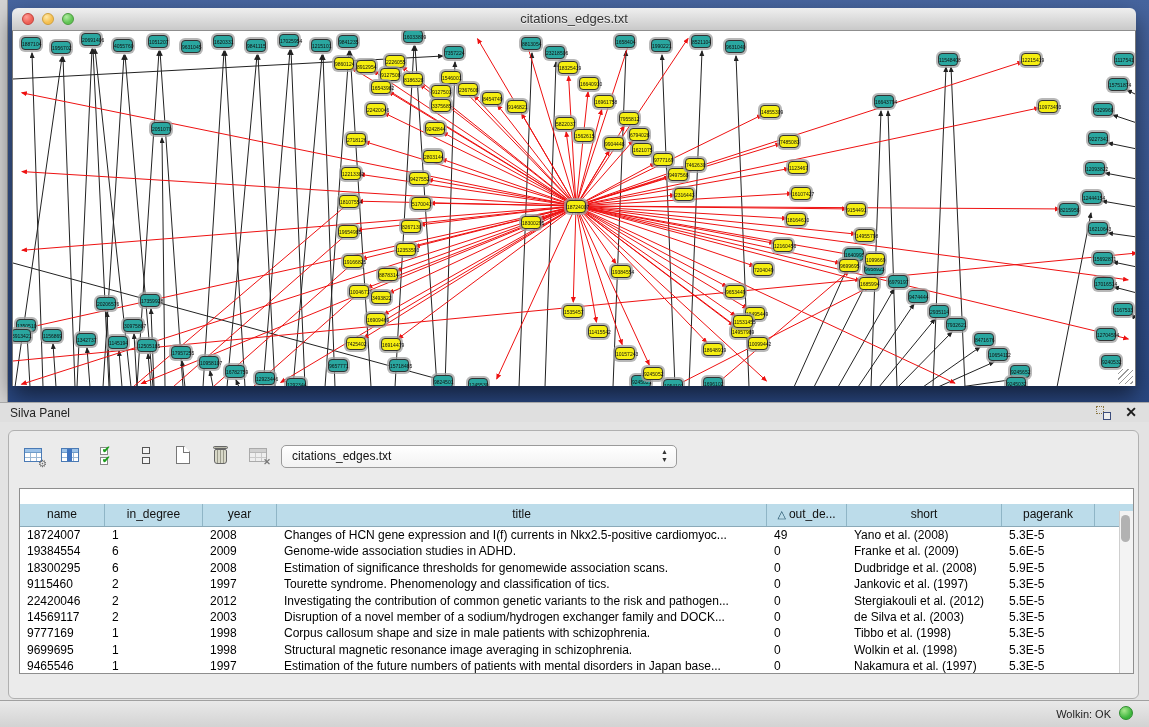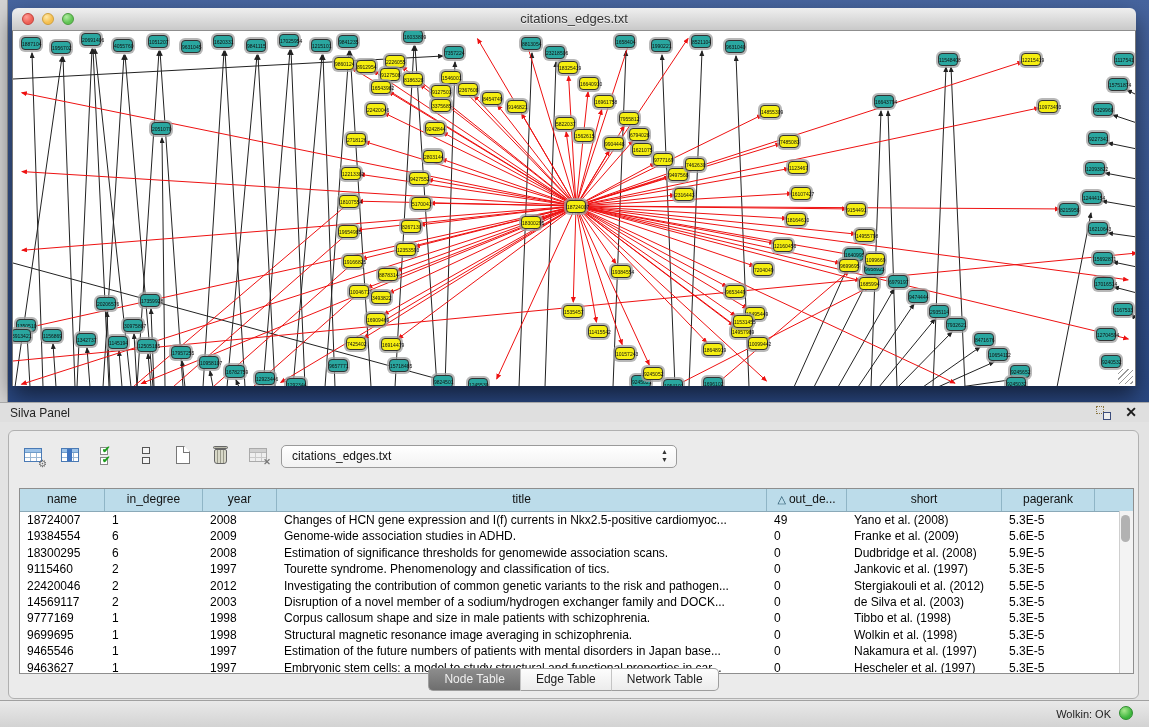--- a/index.html
+++ b/index.html
@@ -63,21 +63,21 @@
               background:repeating-linear-gradient(to right,#d8d8c8 0 2px,#9a9a8a 2px 3px);}
   .xmark{position:absolute;right:1px;bottom:2px;font-size:9px;color:#777;font-weight:bold;}
   .fx{font-family:"Liberation Serif",serif;font-style:italic;font-weight:bold;font-size:14px;line-height:26px;color:#111;}
   #table-select{position:absolute;left:272px;top:14px;width:396px;height:23px;box-sizing:border-box;
                 border:1px solid #9a9a9a;border-radius:5px;background:linear-gradient(#fff,#f2f2f2);
                 font-size:12px;color:#111;padding:3px 0 0 10px;cursor:pointer;}
   #table-select .arrows{position:absolute;right:8px;top:2px;font-size:7px;color:#333;line-height:8px;text-align:center;}
   
   #tablewrap{position:absolute;left:10px;top:57px;width:1115px;height:186px;box-sizing:border-box;
              border:1px solid #8e8e8e;background:#fff;overflow:hidden;}
-  #thead{height:22px;background:#bcdcea;border-bottom:1px solid #8aa9b8;white-space:nowrap;font-size:0;}
+  #thead{height:22px;background:#bcdcea;border-bottom:1px solid #8aa9b8;white-space:nowrap;font-size:0;margin-top:15px;}
   .hcell{display:inline-block;height:22px;box-sizing:border-box;border-right:1px solid #8fb5c6;
          font-size:12px;color:#111;text-align:center;line-height:21px;cursor:pointer;overflow:hidden;}
   .sortglyph{color:#1d4e66;margin-right:3px;font-size:11px;}
   .trow{height:16.4px;white-space:nowrap;font-size:0;cursor:default;}
   .tcell{display:inline-block;height:16.4px;box-sizing:border-box;padding:1px 4px 0 7px;
          font-size:12px;color:#000;overflow:hidden;text-overflow:clip;vertical-align:top;}
   #vscroll{position:absolute;right:0;top:22px;bottom:0;width:13px;background:#f3f3f3;border-left:1px solid #cfcfcf;}
   #vthumb{position:absolute;left:1px;top:4px;width:9px;height:27px;border-radius:5px;background:#b2b2b2;}
   
   #tabs{position:absolute;left:0;right:0;bottom:7px;text-align:center;font-size:0;}
@@ -456,20 +456,19 @@
           <div class="trow"><div class="tcell" style="width: 85px;">14569117</div><div class="tcell" style="width: 98px;">2</div><div class="tcell" style="width: 74px;">2003</div><div class="tcell" style="width: 490px;">Disruption of a novel member of a sodium/hydrogen exchanger family and DOCK...</div><div class="tcell" style="width: 80px;">0</div><div class="tcell" style="width: 155px;">de Silva et al. (2003)</div><div class="tcell" style="width: 93px;">5.3E-5</div></div>
           <div class="trow"><div class="tcell" style="width: 85px;">9777169</div><div class="tcell" style="width: 98px;">1</div><div class="tcell" style="width: 74px;">1998</div><div class="tcell" style="width: 490px;">Corpus callosum shape and size in male patients with schizophrenia.</div><div class="tcell" style="width: 80px;">0</div><div class="tcell" style="width: 155px;">Tibbo et al. (1998)</div><div class="tcell" style="width: 93px;">5.3E-5</div></div>
           <div class="trow"><div class="tcell" style="width: 85px;">9699695</div><div class="tcell" style="width: 98px;">1</div><div class="tcell" style="width: 74px;">1998</div><div class="tcell" style="width: 490px;">Structural magnetic resonance image averaging in schizophrenia.</div><div class="tcell" style="width: 80px;">0</div><div class="tcell" style="width: 155px;">Wolkin et al. (1998)</div><div class="tcell" style="width: 93px;">5.3E-5</div></div>
           <div class="trow"><div class="tcell" style="width: 85px;">9465546</div><div class="tcell" style="width: 98px;">1</div><div class="tcell" style="width: 74px;">1997</div><div class="tcell" style="width: 490px;">Estimation of the future numbers of patients with mental disorders in Japan base...</div><div class="tcell" style="width: 80px;">0</div><div class="tcell" style="width: 155px;">Nakamura et al. (1997)</div><div class="tcell" style="width: 93px;">5.3E-5</div></div>
           <div class="trow"><div class="tcell" style="width: 85px;">9463627</div><div class="tcell" style="width: 98px;">1</div><div class="tcell" style="width: 74px;">1997</div><div class="tcell" style="width: 490px;">Embryonic stem cells: a model to study structural and functional properties in car...</div><div class="tcell" style="width: 80px;">0</div><div class="tcell" style="width: 155px;">Hescheler et al. (1997)</div><div class="tcell" style="width: 93px;">5.3E-5</div></div>
         </div>
       <div id="vscroll">
           <div id="vthumb"></div>
         </div>
     </div>
-    <div id="tabs"><span class="tab active">Node Table</span><span class="tab">Edge Table</span><span class="tab">Network Table</span></div>
   </div>
 </div>
 
 <div id="status-bar">
   <span id="mem-label">Wolkin: OK</span>
   <span id="mem-dot"></span>
 </div>
 
 </body></html>

